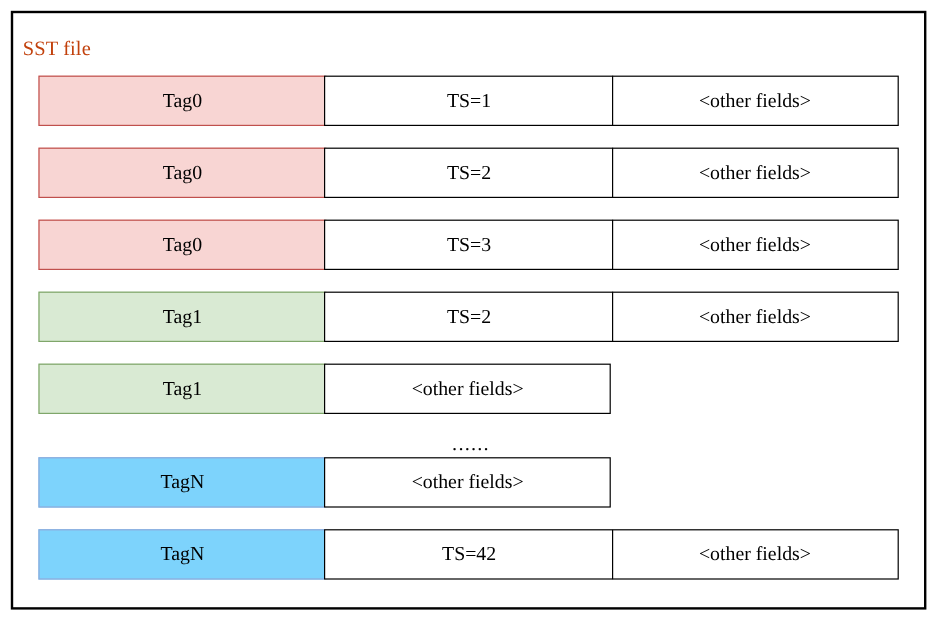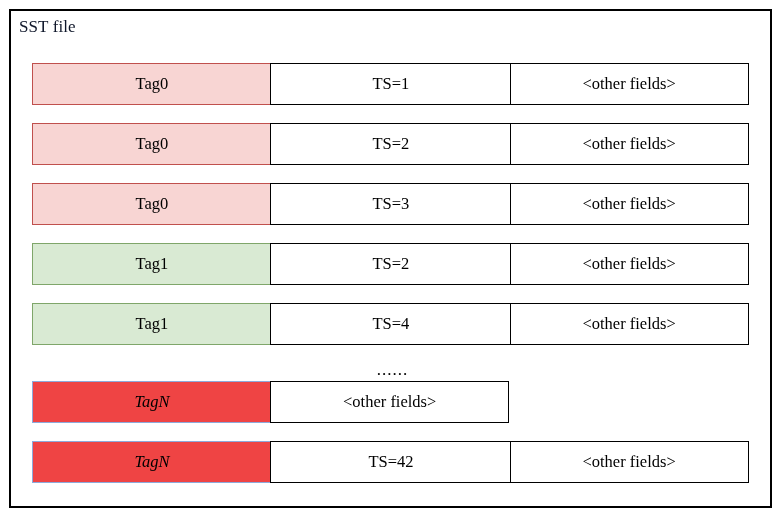--- a/index.html
+++ b/index.html
@@ -30,26 +30,26 @@
     width: 763px;
     height: 499px;
     box-sizing: border-box;
     border: 2px solid #000000;
     background: #ffffff;
   }
 
   .frame-title {
     position: absolute;
     left: 8px;
-    top: 5px;
+    top: 19px;
     font-size: 17px;
     line-height: 22px;
     letter-spacing: 0.1px;
     white-space: nowrap;
-    color: #0f172a;
+    color: #c2410c;
   }
 
   
   .rows {
     position: absolute;
     left: 21px;
     top: 52px;
     width: 728px;
     height: 430px;
   }
@@ -91,21 +91,21 @@
   .cell-other {
     width: 239px;
     border: 1.8px solid #000000;
     margin-left: -1.8px;
     background: #ffffff;
   }
 
   
   .tag-pink  { background: #F8D5D3; border-color: #C0504D; }
   .tag-green { background: #D9EAD3; border-color: #7FA66A; }
-  .tag-blue  { background: #ef4444; border-color: #8EAADB; font-style: italic; }
+  .tag-blue  { background: #7dd3fc; border-color: #8EAADB; }
 
   
   .ellipsis-row {
     position: absolute;
     left: 0;
     width: 719px;
     height: 24px;
     display: flex;
     align-items: center;
     justify-content: center;
@@ -143,21 +143,20 @@
           <div class="cell cell-ts">TS=3</div>
           <div class="cell cell-other">&lt;other fields&gt;</div>
         </div>
         <div class="record-row" style="top: 180px;">
           <div class="cell cell-tag tag-green">Tag1</div>
           <div class="cell cell-ts">TS=2</div>
           <div class="cell cell-other">&lt;other fields&gt;</div>
         </div>
         <div class="record-row" style="top: 240px;">
           <div class="cell cell-tag tag-green">Tag1</div>
-          <div class="cell cell-ts">TS=4</div>
           <div class="cell cell-other">&lt;other fields&gt;</div>
         </div>
         <div class="ellipsis-row" style="top: 294px;">
           <span class="dots">......</span>
         </div>
         <div class="record-row" style="top: 318px;">
           <div class="cell cell-tag tag-blue">TagN</div>
           <div class="cell cell-other">&lt;other fields&gt;</div>
         </div>
         <div class="record-row" style="top: 378px;">

